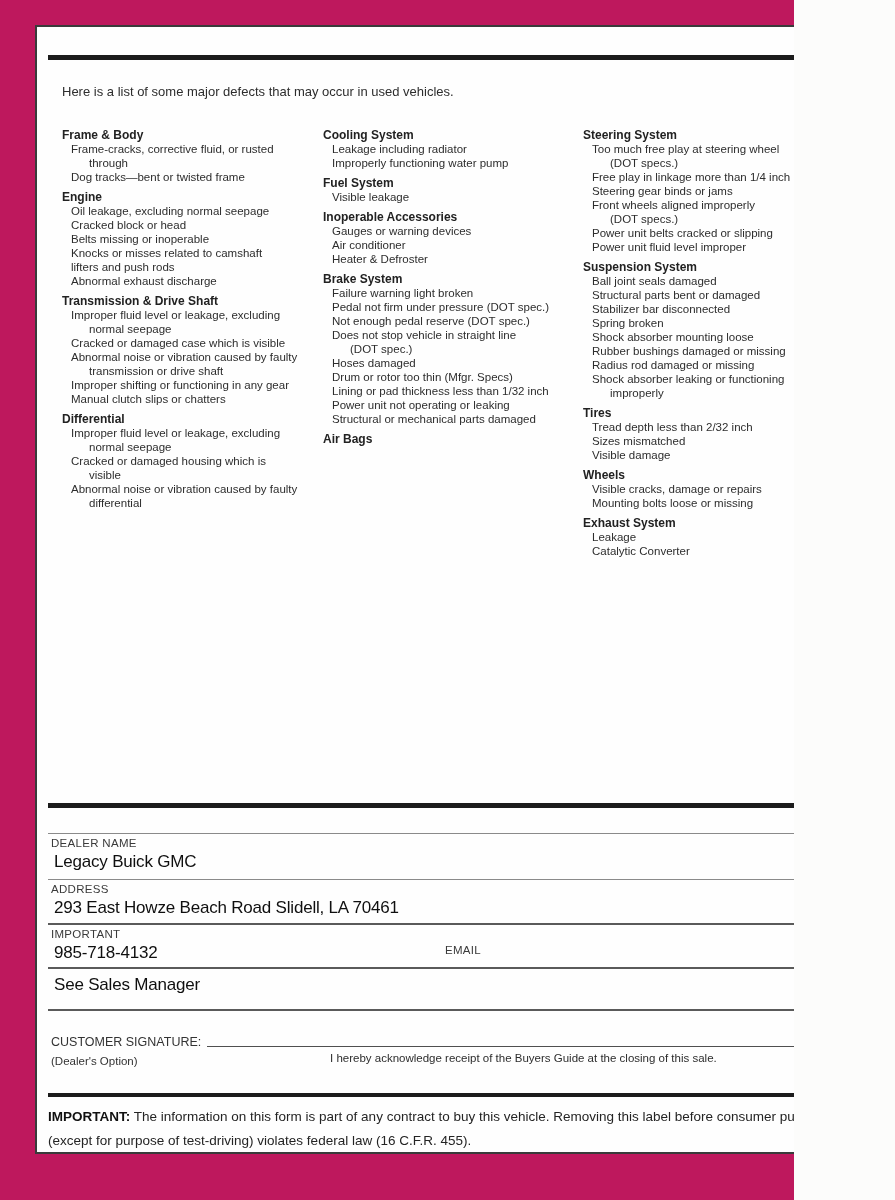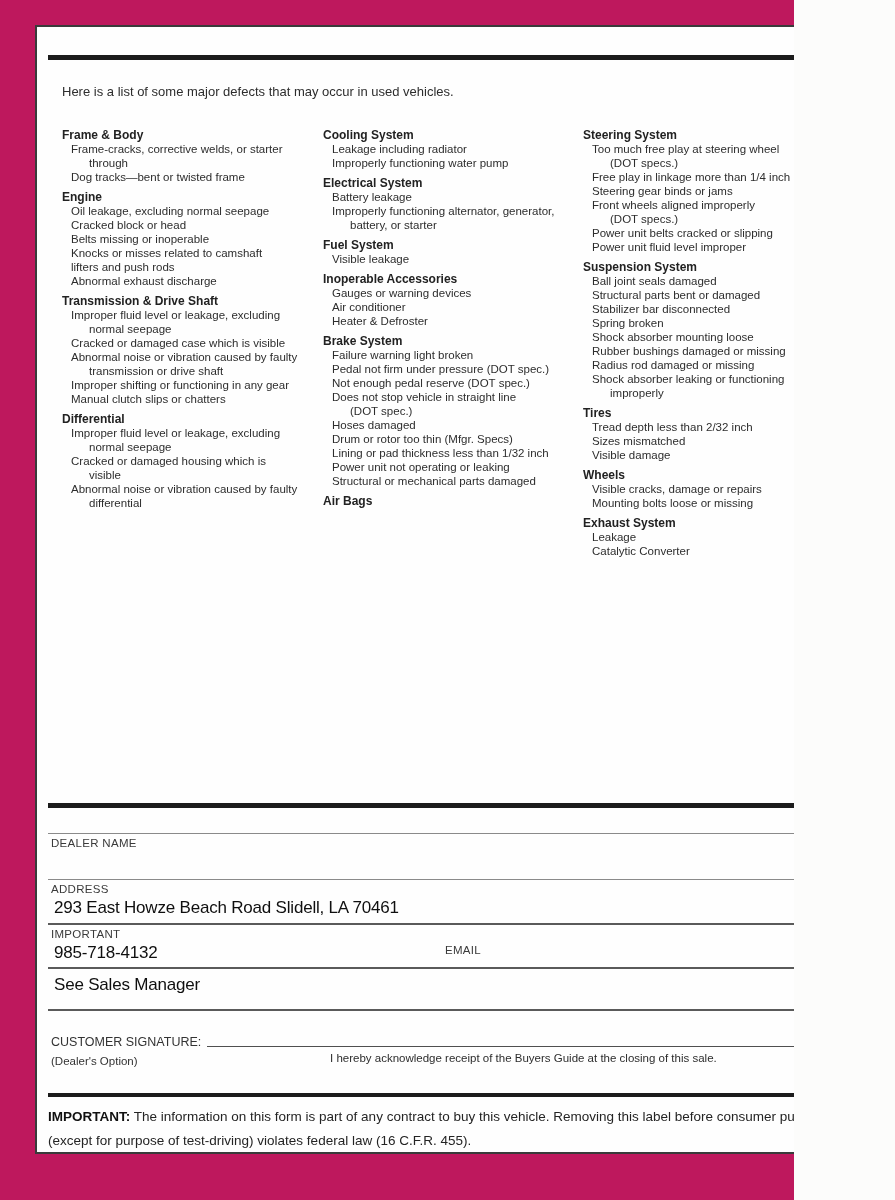--- a/index.html
+++ b/index.html
@@ -175,21 +175,21 @@
   <div class="page">
 
     <div class="top-rule"></div>
 
     <div class="intro">Here is a list of some major defects that may occur in used vehicles.</div>
 
     <div class="columns">
       <div class="defect-col c1">
           <div class="defect-section">
             <div class="defect-heading">Frame &amp; Body</div>
-            <div class="defect-item indent-1">Frame-cracks, corrective welds, or starter</div>
+            <div class="defect-item indent-1">Frame-cracks, corrective fluid, or rusted</div>
             <div class="defect-item indent-2">through</div>
             <div class="defect-item indent-1">Dog tracks—bent or twisted frame</div>
           </div>
           <div class="defect-section">
             <div class="defect-heading">Engine</div>
             <div class="defect-item indent-1">Oil leakage, excluding normal seepage</div>
             <div class="defect-item indent-1">Cracked block or head</div>
             <div class="defect-item indent-1">Belts missing or inoperable</div>
             <div class="defect-item indent-1">Knocks or misses related to camshaft</div>
             <div class="defect-item indent-1">lifters and push rods</div>
@@ -213,26 +213,20 @@
             <div class="defect-item indent-2">visible</div>
             <div class="defect-item indent-1">Abnormal noise or vibration caused by faulty</div>
             <div class="defect-item indent-2">differential</div>
           </div>
         </div>
       <div class="defect-col c2">
           <div class="defect-section">
             <div class="defect-heading">Cooling System</div>
             <div class="defect-item indent-1">Leakage including radiator</div>
             <div class="defect-item indent-1">Improperly functioning water pump</div>
-          </div>
-          <div class="defect-section">
-            <div class="defect-heading">Electrical System</div>
-            <div class="defect-item indent-1">Battery leakage</div>
-            <div class="defect-item indent-1">Improperly functioning alternator, generator,</div>
-            <div class="defect-item indent-2">battery, or starter</div>
           </div>
           <div class="defect-section">
             <div class="defect-heading">Fuel System</div>
             <div class="defect-item indent-1">Visible leakage</div>
           </div>
           <div class="defect-section">
             <div class="defect-heading">Inoperable Accessories</div>
             <div class="defect-item indent-1">Gauges or warning devices</div>
             <div class="defect-item indent-1">Air conditioner</div>
             <div class="defect-item indent-1">Heater &amp; Defroster</div>
@@ -295,20 +289,21 @@
             <div class="defect-item indent-1">Catalytic Converter</div>
           </div>
         </div>
     </div>
 
     <div class="dealer">
       <div class="thick-rule"></div>
       <div class="fields">
         <div class="field f1">
           <div class="field-label">DEALER NAME</div>
+          <div class="field-value">Legacy Buick GMC</div>
         </div>
         <div class="field f2">
           <div class="field-label">ADDRESS</div>
           <div class="field-value">293 East Howze Beach Road Slidell, LA 70461</div>
         </div>
         <div class="field f3">
           <div class="field-label">
             <span>IMPORTANT</span>
             <span class="email-label">EMAIL</span>
           </div>

